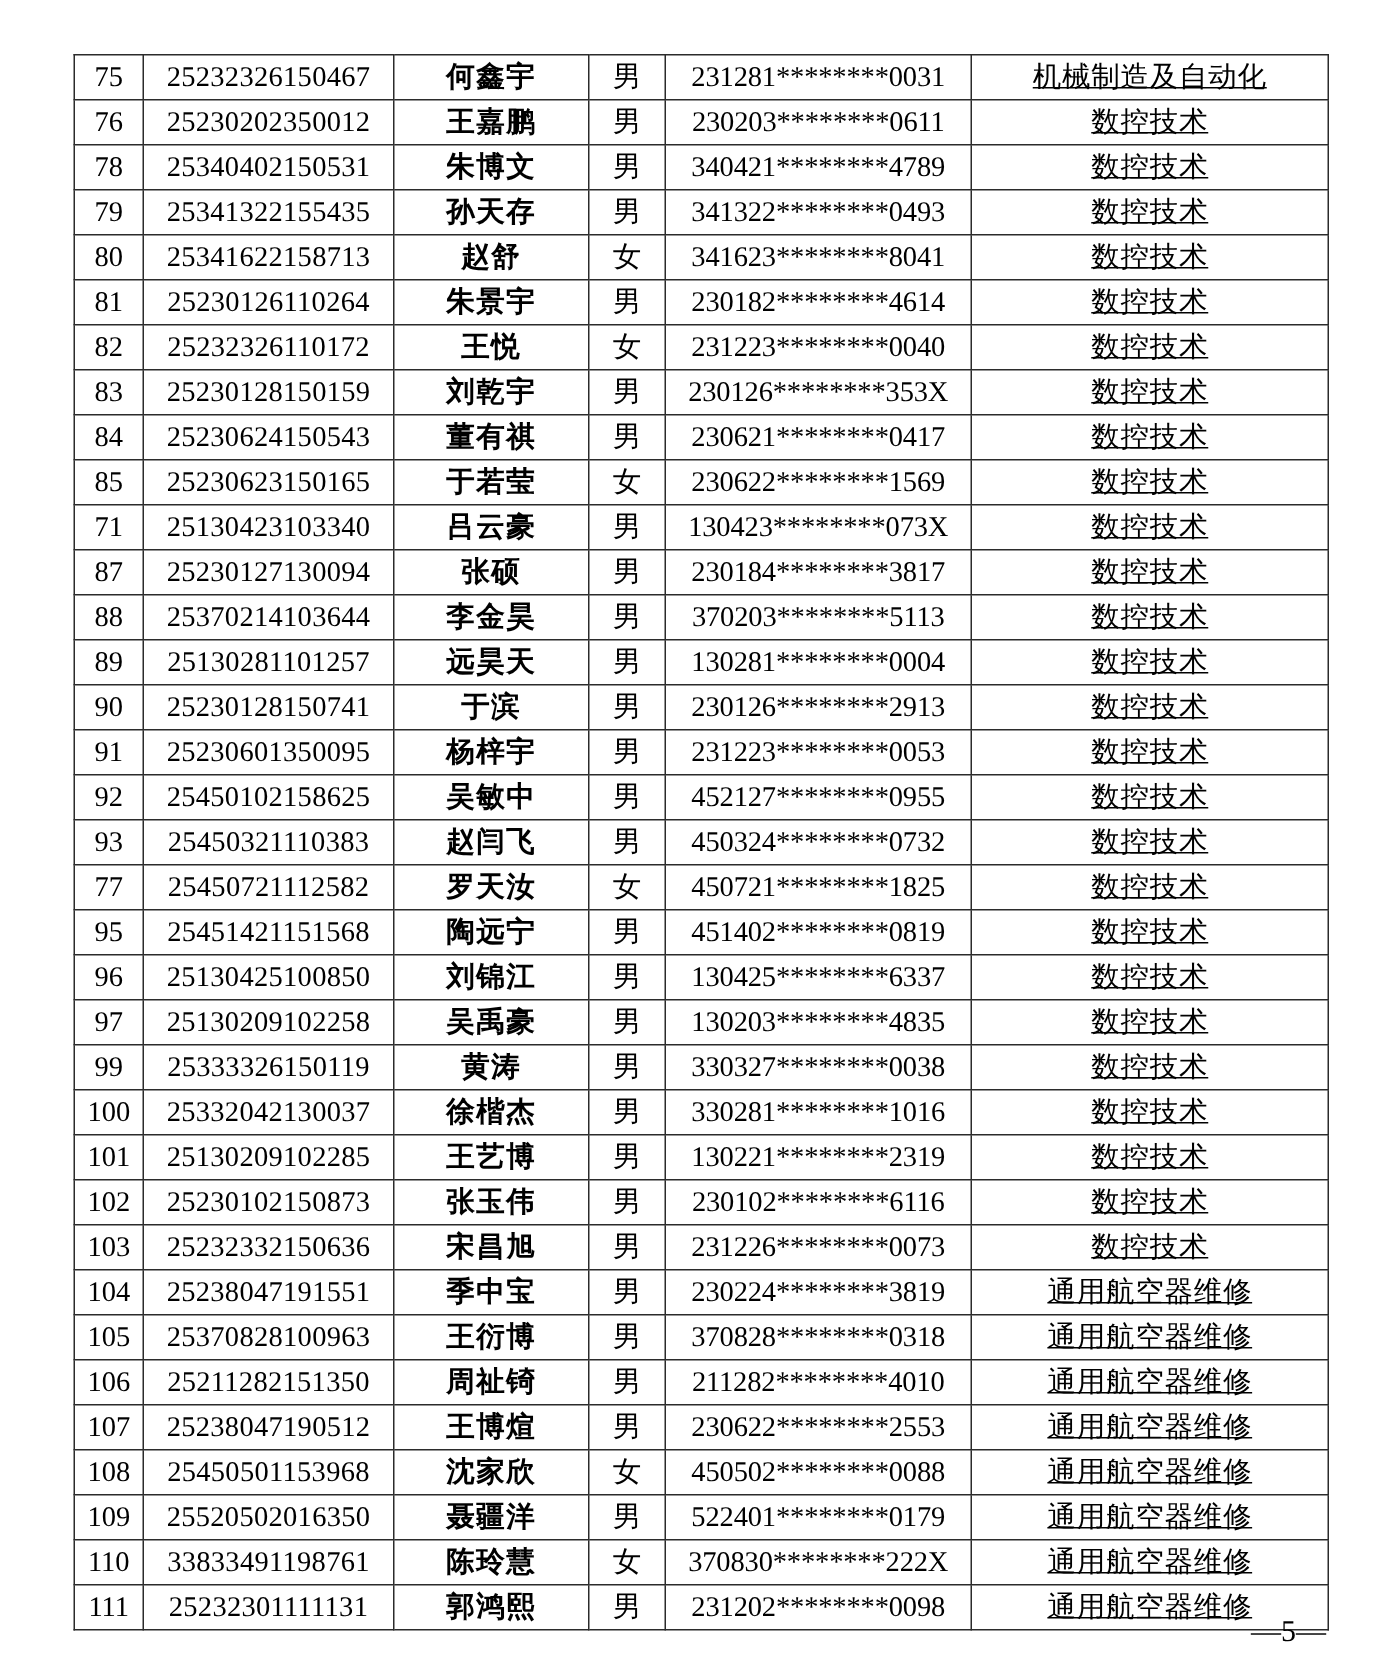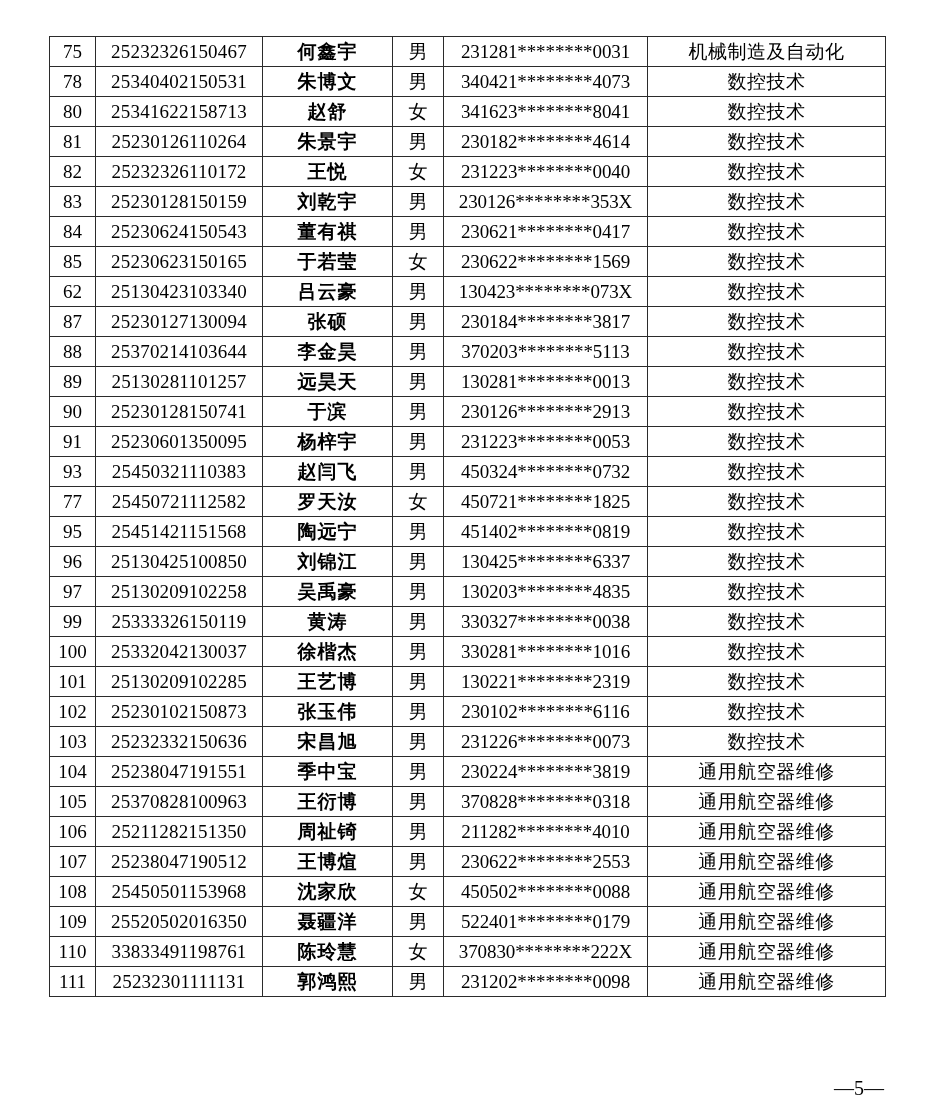--- a/index.html
+++ b/index.html
@@ -50,21 +50,21 @@
   col.c-name   { width: 130px; }
   col.c-gender { width: 51px; }
   col.c-id     { width: 204px; }
   col.c-major  { width: 238px; }
 
   td.cell-index  { font-size: 19px; letter-spacing: 0px; }
   td.cell-exam   { font-size: 19px; letter-spacing: 0.2px; }
   td.cell-name   { font-size: 20px; letter-spacing: 1px; font-weight: bold; }
   td.cell-gender { font-size: 20px; }
   td.cell-id     { font-size: 18.5px; letter-spacing: -0.1px; }
-  td.cell-major  { font-size: 20px; letter-spacing: 0.5px; }
+  td.cell-major  { font-size: 20px; letter-spacing: 0.5px; text-decoration: underline; }
 
   .page-footer {
     position: absolute;
     right: 46px;
     top: 1077px;
     font-size: 20px;
     letter-spacing: 0px;
     color: #000;
     font-family: "Liberation Serif", "DejaVu Serif", serif;
   }
@@ -87,25 +87,41 @@
       <tbody id="roster-body">
           <tr>
             <td class="cell-index">75</td>
             <td class="cell-exam">25232326150467</td>
             <td class="cell-name">何鑫宇</td>
             <td class="cell-gender">男</td>
             <td class="cell-id">231281********0031</td>
             <td class="cell-major">机械制造及自动化</td>
           </tr>
           <tr>
+            <td class="cell-index">76</td>
+            <td class="cell-exam">25230202350012</td>
+            <td class="cell-name">王嘉鹏</td>
+            <td class="cell-gender">男</td>
+            <td class="cell-id">230203********0611</td>
+            <td class="cell-major">数控技术</td>
+          </tr>
+          <tr>
             <td class="cell-index">78</td>
             <td class="cell-exam">25340402150531</td>
             <td class="cell-name">朱博文</td>
             <td class="cell-gender">男</td>
-            <td class="cell-id">340421********4073</td>
+            <td class="cell-id">340421********4789</td>
+            <td class="cell-major">数控技术</td>
+          </tr>
+          <tr>
+            <td class="cell-index">79</td>
+            <td class="cell-exam">25341322155435</td>
+            <td class="cell-name">孙天存</td>
+            <td class="cell-gender">男</td>
+            <td class="cell-id">341322********0493</td>
             <td class="cell-major">数控技术</td>
           </tr>
           <tr>
             <td class="cell-index">80</td>
             <td class="cell-exam">25341622158713</td>
             <td class="cell-name">赵舒</td>
             <td class="cell-gender">女</td>
             <td class="cell-id">341623********8041</td>
             <td class="cell-major">数控技术</td>
           </tr>
@@ -143,21 +159,21 @@
           </tr>
           <tr>
             <td class="cell-index">85</td>
             <td class="cell-exam">25230623150165</td>
             <td class="cell-name">于若莹</td>
             <td class="cell-gender">女</td>
             <td class="cell-id">230622********1569</td>
             <td class="cell-major">数控技术</td>
           </tr>
           <tr>
-            <td class="cell-index">62</td>
+            <td class="cell-index">71</td>
             <td class="cell-exam">25130423103340</td>
             <td class="cell-name">吕云豪</td>
             <td class="cell-gender">男</td>
             <td class="cell-id">130423********073X</td>
             <td class="cell-major">数控技术</td>
           </tr>
           <tr>
             <td class="cell-index">87</td>
             <td class="cell-exam">25230127130094</td>
             <td class="cell-name">张硕</td>
@@ -171,40 +187,48 @@
             <td class="cell-name">李金昊</td>
             <td class="cell-gender">男</td>
             <td class="cell-id">370203********5113</td>
             <td class="cell-major">数控技术</td>
           </tr>
           <tr>
             <td class="cell-index">89</td>
             <td class="cell-exam">25130281101257</td>
             <td class="cell-name">远昊天</td>
             <td class="cell-gender">男</td>
-            <td class="cell-id">130281********0013</td>
+            <td class="cell-id">130281********0004</td>
             <td class="cell-major">数控技术</td>
           </tr>
           <tr>
             <td class="cell-index">90</td>
             <td class="cell-exam">25230128150741</td>
             <td class="cell-name">于滨</td>
             <td class="cell-gender">男</td>
             <td class="cell-id">230126********2913</td>
             <td class="cell-major">数控技术</td>
           </tr>
           <tr>
             <td class="cell-index">91</td>
             <td class="cell-exam">25230601350095</td>
             <td class="cell-name">杨梓宇</td>
             <td class="cell-gender">男</td>
             <td class="cell-id">231223********0053</td>
             <td class="cell-major">数控技术</td>
           </tr>
           <tr>
+            <td class="cell-index">92</td>
+            <td class="cell-exam">25450102158625</td>
+            <td class="cell-name">吴敏中</td>
+            <td class="cell-gender">男</td>
+            <td class="cell-id">452127********0955</td>
+            <td class="cell-major">数控技术</td>
+          </tr>
+          <tr>
             <td class="cell-index">93</td>
             <td class="cell-exam">25450321110383</td>
             <td class="cell-name">赵闫飞</td>
             <td class="cell-gender">男</td>
             <td class="cell-id">450324********0732</td>
             <td class="cell-major">数控技术</td>
           </tr>
           <tr>
             <td class="cell-index">77</td>
             <td class="cell-exam">25450721112582</td>

